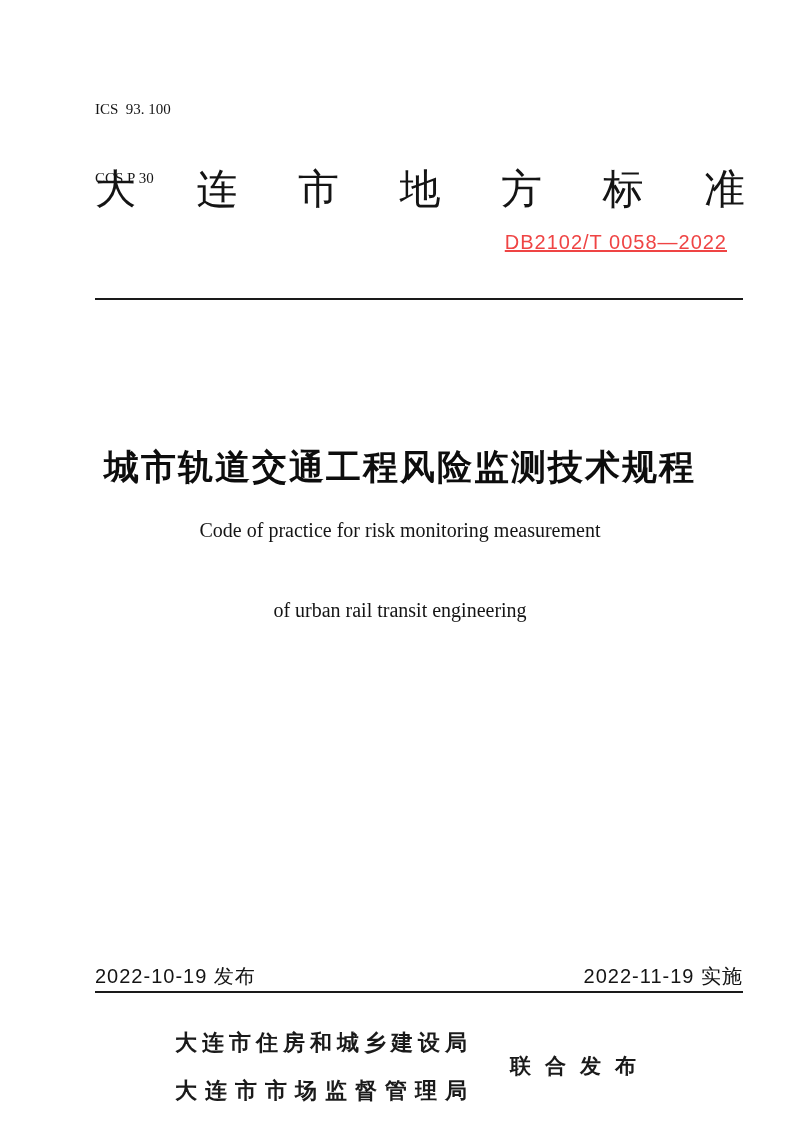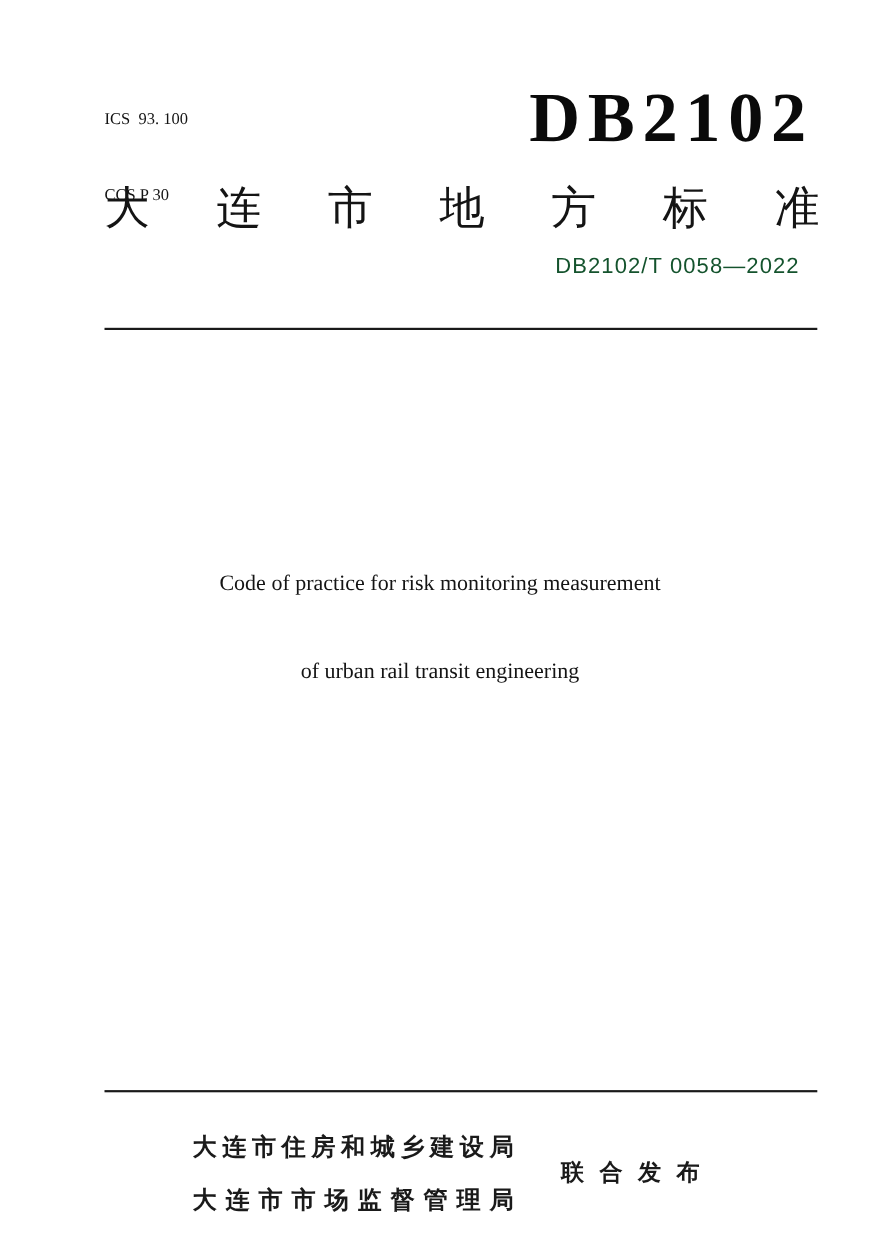--- a/index.html
+++ b/index.html
@@ -52,21 +52,22 @@
     font-weight: 400;
     color: #141414;
   }
 
   .std-number {
     position: absolute;
     right: 73px;
     top: 217px;
     font-size: 20px;
     letter-spacing: 1px;
-    color: #14532d;
+    color: #ef4444;
+    text-decoration: underline;
   }
 
   .rule {
     position: absolute;
     left: 95px;
     width: 648px;
     height: 2px;
     background: #1a1a1a;
   }
   .rule-top { top: 284px; }
@@ -140,40 +141,44 @@
 </head>
 <body>
 
 <div class="page">
 
   <div class="ics-block">
     <div>ICS  93. 100</div>
     <div>CCS P 30</div>
   </div>
 
-  <div class="db-logo">DB2102</div>
 
   <div class="std-type">
       <span>大</span>
       <span>连</span>
       <span>市</span>
       <span>地</span>
       <span>方</span>
       <span>标</span>
       <span>准</span>
     </div>
 
   <div class="std-number">DB2102/T 0058—2022</div>
 
   <div class="rule rule-top"></div>
 
+  <div class="title-cn">城市轨道交通工程风险监测技术规程</div>
 
   <div class="title-en title-en-1">Code of practice for risk monitoring measurement</div>
   <div class="title-en title-en-2">of urban rail transit engineering</div>
 
+  <div class="dates-row">
+    <span>2022-10-19 发布</span>
+    <span>2022-11-19 实施</span>
+  </div>
 
   <div class="rule rule-bottom"></div>
 
   <div class="publishers">
     <div class="publisher-line">
         <span>大</span>
         <span>连</span>
         <span>市</span>
         <span>住</span>
         <span>房</span>

